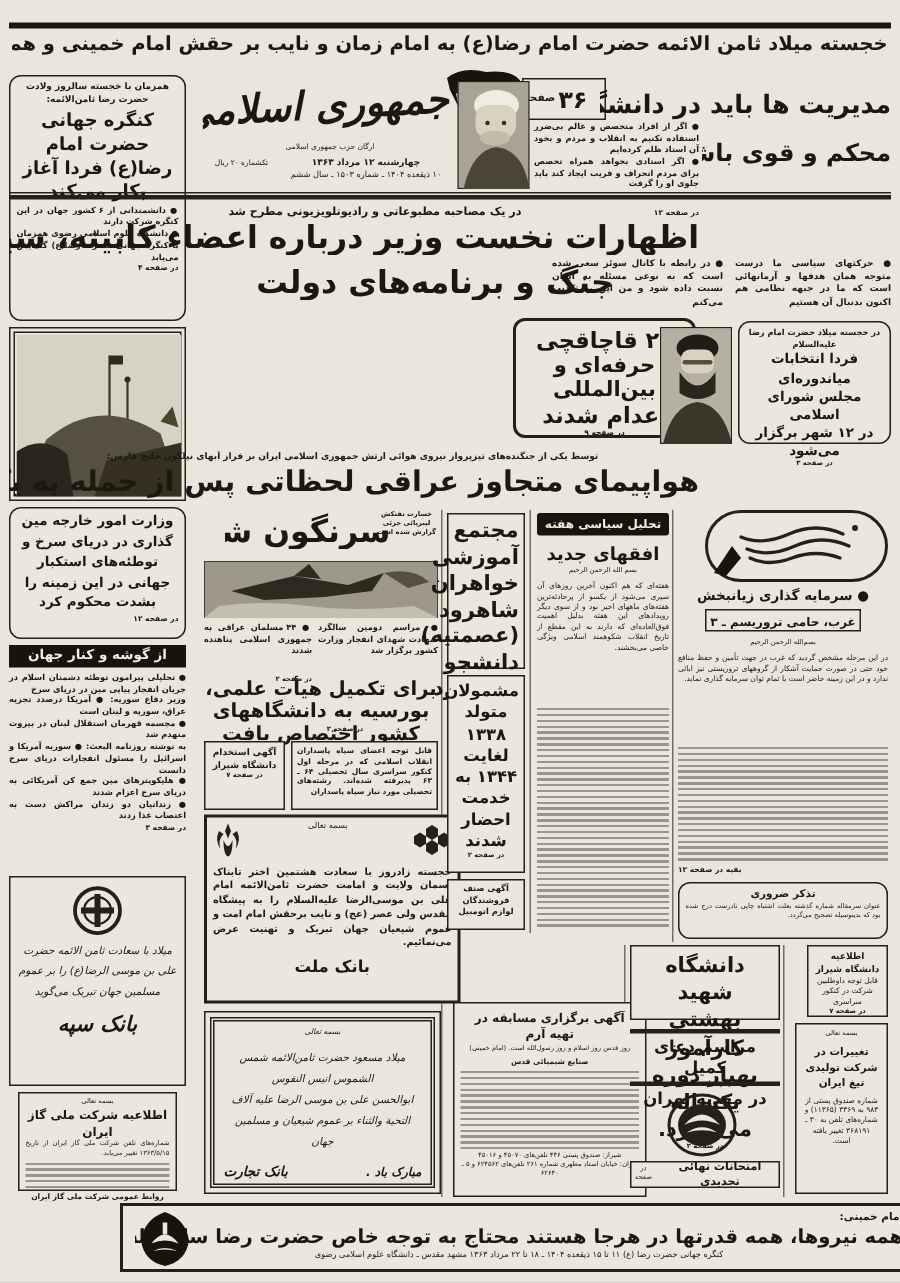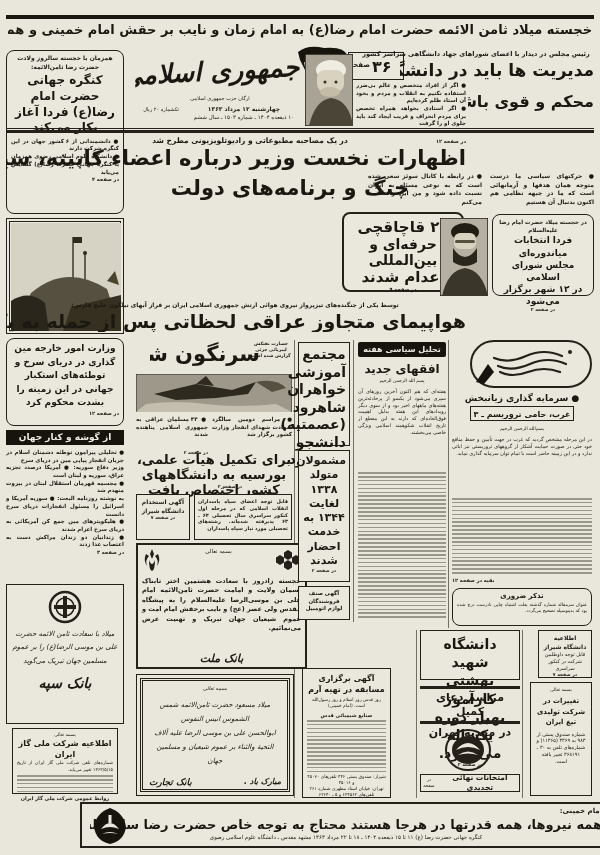--- a/index.html
+++ b/index.html
@@ -118,21 +118,20 @@
     <rect width="48" height="72" fill="#a8a395"></rect>
     <rect x="0" y="0" width="48" height="72" fill="none" stroke="#25211a" stroke-width="1.5"></rect>
     <ellipse cx="26" cy="16" rx="15" ry="10" fill="#efece2"></ellipse>
     <rect x="12" y="16" width="27" height="22" rx="8" fill="#d9d2bf"></rect>
     <ellipse cx="25" cy="38" rx="10" ry="5" fill="#c4bca6"></ellipse>
     <path d="M4 72 Q10 46 26 44 Q44 46 48 72 Z" fill="#4a4536"></path>
     <circle cx="20" cy="28" r="1.5" fill="#35301f"></circle>
       <circle cx="31" cy="28" r="1.5" fill="#35301f"></circle>
   </svg>
 
-  <div class="abs t65 b c nw" style="left:358px;top:50px;width:236px;right:auto;">رئیس مجلس در دیدار با اعضای شوراهای جهاد دانشگاهی سراسر کشور</div>
   <div class="abs b c nw" style="left:400px;top:60px;width:194px;font-size:17px;">مدیریت ها باید در دانشگاهها</div>
   <div class="abs b c nw" style="left:468px;top:92px;width:126px;font-size:16px;">محکم و قوی باشد</div>
   <div class="abs" style="left:356px;top:82px;width:110px;">
     <div class="t55 b j">● اگر از افراد متخصص و عالم بی‌ضرر استفاده نکنیم به انقلاب و مردم و بخود آن استاد ظلم کرده‌ایم</div>
     <div class="t55 b j">● اگر استادی بخواهد همراه تخصص برای مردم انحراف و فریب ایجاد کند باید جلوی او را گرفت</div>
     <span class="t5 b">در صفحه ۱۲</span>
   </div>
 
   <div class="abs hr2" style="right:6px;left:6px;top:128px;"></div>
 
@@ -221,21 +220,21 @@
       </svg>
       <div class="t55 c">بسمه تعالی</div>
       <svg width="20" height="24" viewBox="0 0 20 24">
         <path d="M10 1 L12 6 L10 11 L8 6 Z" fill="#25211a"></path>
         <path d="M4 6 Q1 12 5 18 Q3 12 7 8 Z" fill="#25211a"></path>
         <path d="M16 6 Q19 12 15 18 Q17 12 13 8 Z" fill="#25211a"></path>
         <path d="M7 12 Q10 20 13 12 Q13 22 10 23 Q7 22 7 12 Z" fill="#25211a"></path>
       </svg>
     </div>
     <div class="t65 b j" style="margin-top:3px;">خجسته زادروز با سعادت هشتمین اختر تابناک آسمان ولایت و امامت حضرت ثامن‌الائمه امام علی بن موسی‌الرضا علیه‌السلام را به پیشگاه مقدس ولی عصر (عج) و نایب برحقش امام امت و عموم شیعیان جهان تبریک و تهنیت عرض می‌نمائیم.</div>
-    <div class="t11 b c" style="margin-top:18px;font-style:italic;">بانک ملت</div>
+    <div class="t11 b c" style="margin-top:4px;">بانک ملت</div>
   </div>
 
   <div class="abs" style="left:136px;top:674px;width:158px;height:122px;border:1px solid #25211a;outline:3px double #25211a;outline-offset:-7px;padding:10px 12px;box-sizing:border-box;">
     <div class="t5 c" style="font-style:italic;">بسمه تعالی</div>
     <div class="t7 c" style="font-style:italic;margin-top:6px;line-height:2;">میلاد مسعود حضرت ثامن‌الائمه شمس الشموس انیس النفوس</div>
     <div class="t7 c" style="font-style:italic;line-height:2;">ابوالحسن علی بن موسی الرضا علیه آلاف التحیة والثناء بر عموم شیعیان و مسلمین جهان</div>
     <div style="display:flex;justify-content:space-between;margin-top:8px;">
       <span class="t8 b" style="font-style:italic;">مبارک باد .</span>
       <span class="t9 b" style="font-style:italic;">بانک تجارت</span>
     </div>
@@ -274,21 +273,21 @@
   <div class="abs box b t8 c" style="left:470px;top:406px;width:104px;height:15px;line-height:15px;">غرب، حامی تروریسم ـ ۳</div>
   <div class="abs t45 c" style="left:452px;top:426px;width:140px;">بسم‌الله الرحمن الرحیم</div>
   <div class="abs t5 j" style="left:452px;top:436px;width:140px;">در این مرحله مشخص گردید که غرب در جهت تأمین و حفظ منافع خود حتی در صورت حمایت آشکار از گروههای تروریستی نیز ابائی ندارد و در این زمینه حاضر است با تمام توان سرمایه گذاری نماید.</div>
   <div class="abs fl" style="left:452px;top:498px;width:140px;height:76px;"></div>
   <div class="abs t5 b" style="left:452px;top:577px;width:140px;text-align:left;">بقیه در صفحه ۱۲</div>
   <div class="abs box r pad" style="left:452px;top:588px;width:140px;height:38px;">
     <div class="t7 b c">تذکر ضروری</div>
     <div class="t45 j">عنوان سرمقاله شماره گذشته بعلت اشتباه چاپی نادرست درج شده بود که بدینوسیله تصحیح می‌گردد.</div>
   </div>
 
-  <div class="abs box" style="left:302px;top:668px;width:89px;height:130px;padding:4px;">
+  <div class="abs box" style="left:302px;top:668px;width:129px;height:130px;padding:4px;">
     <div class="t8 b c">آگهی برگزاری مسابقه در تهیه آرم</div>
     <div class="t45 c" style="margin:2px 0;">روز قدس روز اسلام و روز رسول‌الله است. (امام خمینی)</div>
     <div class="t5 b c">صنایع شیمیائی قدس</div>
     <div class="fl" style="height:52px;margin:2px 0;"></div>
     <div class="t45 c">شیراز: صندوق پستی ۴۴۶ تلفن‌های ۴۵۰۷۰ و ۴۵۰۱۶</div>
     <div class="t45 c">تهران: خیابان استاد مطهری شماره ۲۶۱ تلفن‌های ۶۲۴۵۶۲ و ۵ ـ ۶۲۶۴۰</div>
   </div>
 
   <div class="abs box c" style="left:420px;top:630px;width:100px;height:50px;padding:4px;">
     <div class="t10 b">دانشگاه شهید بهشتی کارآموز بهیار دوره یکساله می‌پذیرد.</div>

